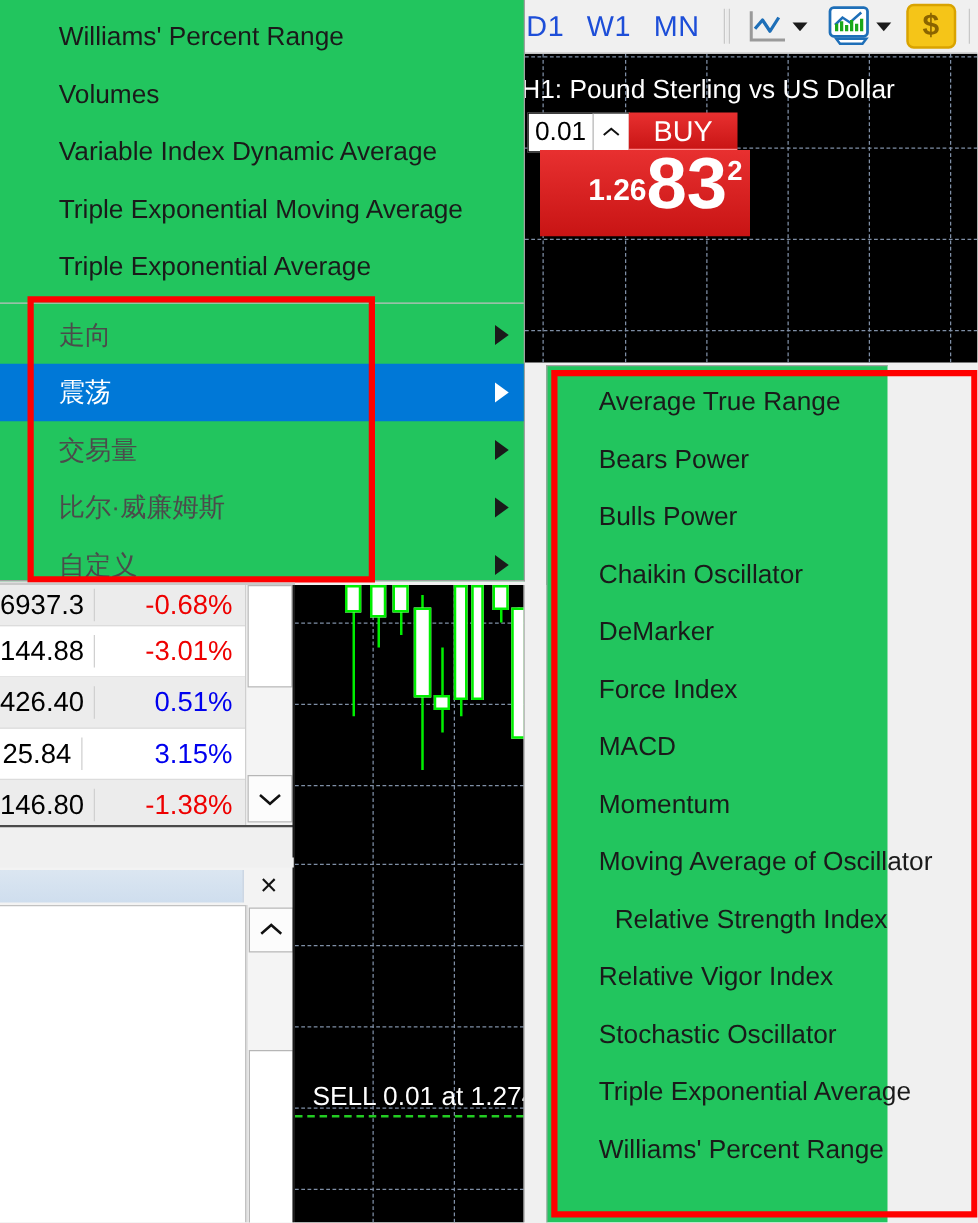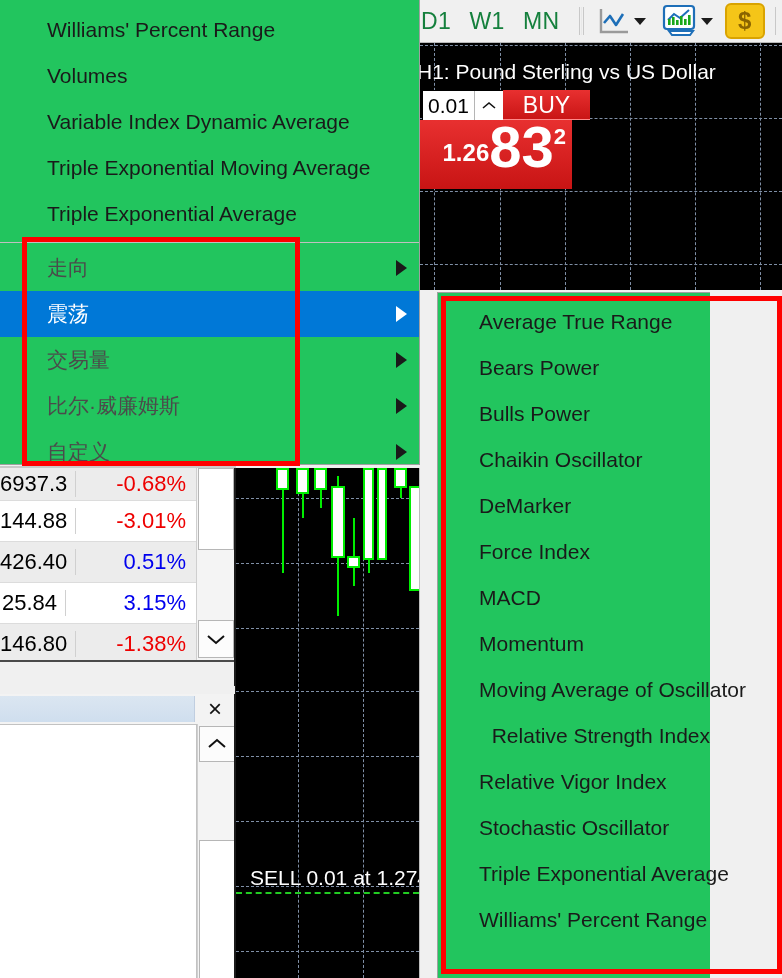--- a/index.html
+++ b/index.html
@@ -26,21 +26,21 @@
 
   
   .toolbar {
     position: absolute;
     left: 420px; top: 0; width: 362px; height: 42px;
     background: #f0f0f0;
     border-bottom: 1px solid #b9b9b9;
     display: flex; align-items: center;
   }
   .tf-btn {
-    color: #15803d;
+    color: #1d4ed8;
     font-size: 23px;
     padding: 0 9px;
     letter-spacing: .5px;
     cursor: default;
   }
   .tb-sep {
     width: 1px; height: 28px; background: #c8c8c8;
     margin: 0 3px;
     box-shadow: 2px 0 0 #e8e8e8, 4px 0 0 #c8c8c8;
   }
@@ -246,21 +246,21 @@
     <div class="lot-spin">
       <svg width="16" height="10" viewBox="0 0 16 10">
         <polyline points="2,7 8,2 14,7" fill="none" stroke="#111" stroke-width="1.6"></polyline>
       </svg>
     </div>
   </div>
 
   <div class="buy-block" style="left:503px; top:90px; width:87px; height:30px;">
     <div class="buy-label">BUY</div>
   </div>
-  <div class="buy-block" style="left:404px; top:120px; width:168px; height:69px;">
+  <div class="buy-block" style="left:432px; top:120px; width:168px; height:69px;">
     <div class="price-row">
       <span class="price-small">1.26</span>
       <span class="price-big">83</span>
       <span class="price-sup">2</span>
     </div>
   </div>
 
   <div class="toolbar">
     <div class="tf-btn" style="margin-left:-8px;">D1</div>
     <div class="tf-btn">W1</div>

